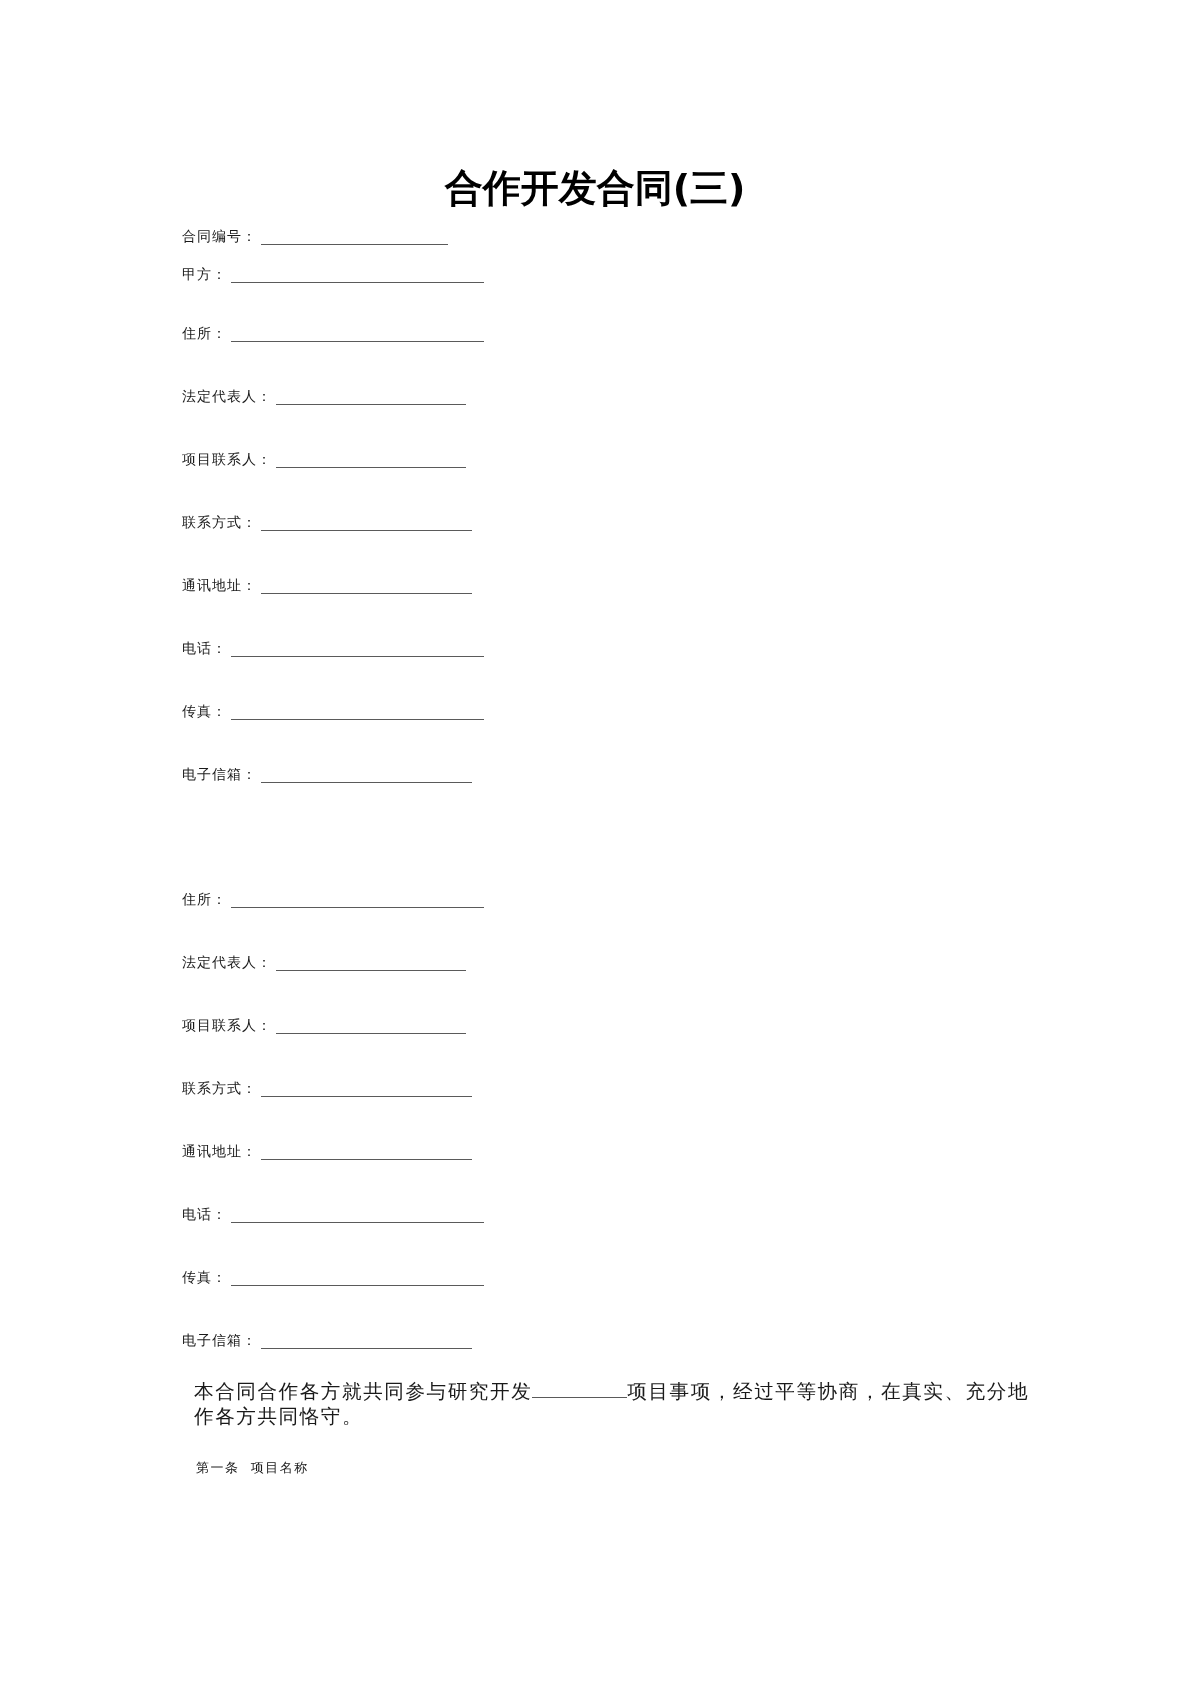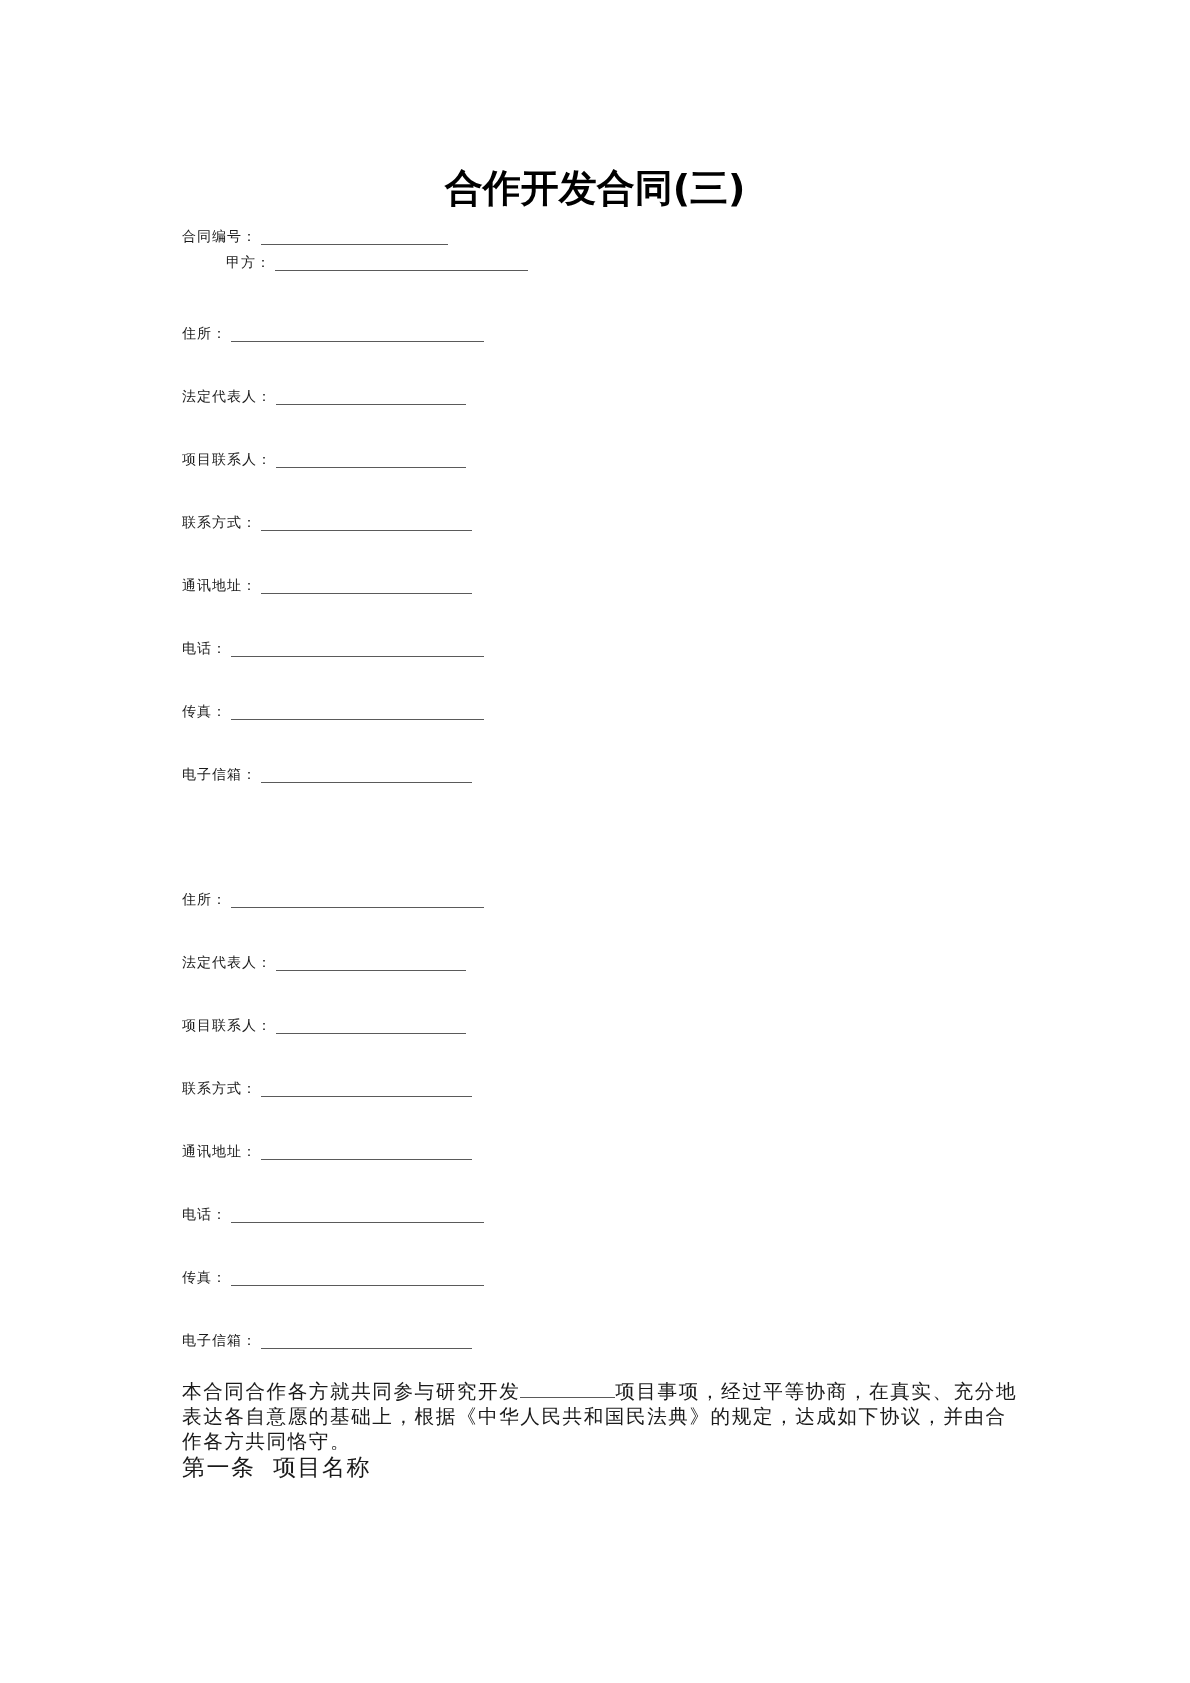--- a/index.html
+++ b/index.html
@@ -62,51 +62,52 @@
     top: 1379px;
     width: 830px;
     font-size: 19.6px;
     line-height: 25.2px;
     letter-spacing: 1.55px;
   }
   .para .line {
     display: block;
     white-space: nowrap;
     height: 25.2px;
+    margin-left: 12px;
   }
   .para .inline-blank {
     display: inline-block;
     width: 95px;
     height: 18px;
     border-bottom: 1px solid #5a5a5a;
     vertical-align: baseline;
   }
   .article {
     position: absolute;
-    left: 182px;
+    left: 196px;
     top: 1455px;
-    font-size: 23px;
+    font-size: 13px;
     line-height: 25px;
     letter-spacing: 1.5px;
     white-space: pre;
   }
 </style>
 </head>
 <body>
 
 <div class="page">
 
   <div class="title">合作开发合同(三)</div>
 
   <div class="field" style="top:222px;">
     <span class="label">合同编号：</span>
     <span class="blank" style="width:187px;"></span>
   </div>
 
-  <div class="field" style="top:248px;margin-left:44px;">
+  <div class="field" style="top:260px;">
     <span class="label">甲方：</span>
     <span class="blank" style="width:253px;"></span>
   </div>
 
   <div class="field" style="top:319px;">
     <span class="label">住所：</span>
     <span class="blank" style="width:253px;"></span>
   </div>
 
   <div class="field" style="top:382px;">
@@ -180,19 +181,18 @@
     <span class="blank" style="width:253px;"></span>
   </div>
 
   <div class="field" style="top:1326px;">
     <span class="label">电子信箱：</span>
     <span class="blank" style="width:211px;"></span>
   </div>
 
   <div class="para">
     <span class="line"><span>本合同合作各方就共同参与研究开发</span><span class="inline-blank"></span><span>项目事项，经过平等协商，在真实、充分地</span></span>
-    <span class="line">表达各自意愿的基础上，根据《中华人民共和国民法典》的规定，达成如下协议，并由合</span>
     <span class="line">作各方共同恪守。</span>
   </div>
 
   <div class="article">第一条  项目名称</div>
 
 </div>
 
 </body></html>

